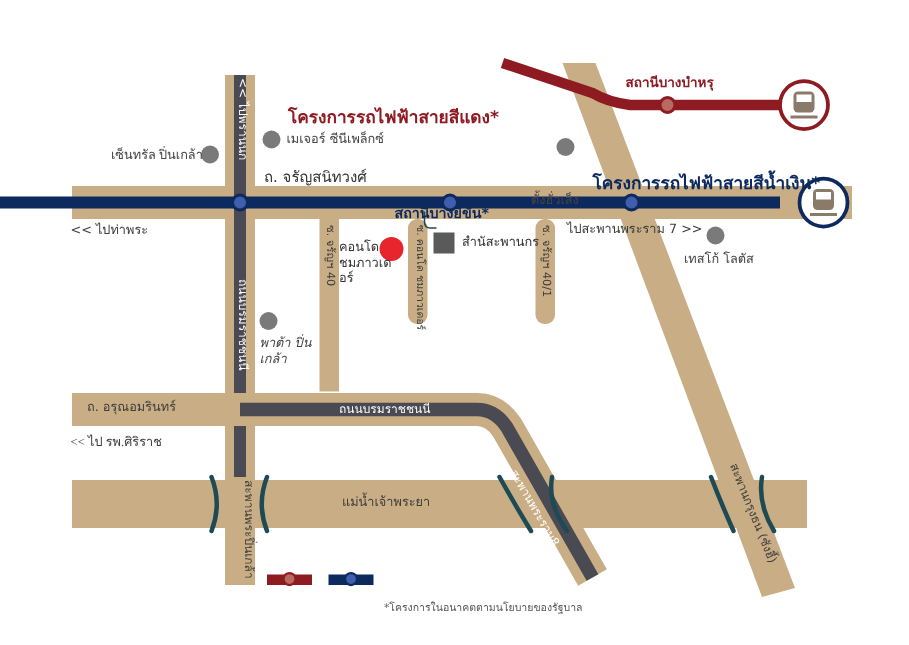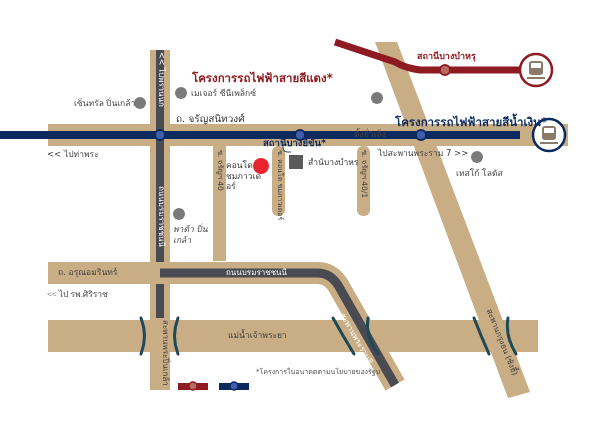--- a/index.html
+++ b/index.html
@@ -114,16 +114,16 @@
   <div class="lbl lbl-road vtext" style="left:492px;top:308px;transform:rotate(68deg);font-size:8px;">สะพานกรุงธน (ซังฮี้)</div>
   <div class="lbl lbl-road" style="left:228px;top:331px;">แม่น้ำเจ้าพระยา</div>
 
   <div class="lbl" style="left:74px;top:99px;font-family:Liberation Serif, serif;">เซ็นทรัล ปิ่นเกล้า</div>
   <div class="lbl" style="left:191px;top:89px;text-align:center;">เมเจอร์ ซีนีเพล็กซ์</div>
   <div class="lbl" style="left:354px;top:109px;margin-top:21px;">ตั้งฮั่วเส็ง</div>
   <div class="lbl" style="left:456px;top:169px;text-align:center;">เทสโก้ โลตัส</div>
   <div class="lbl" style="left:173px;top:224px;width:36px;white-space:normal;line-height:1.25;font-style:italic;">พาต้า ปิ่นเกล้า</div>
 
   <div class="lbl" style="left:226px;top:160px;width:38px;white-space:normal;line-height:1.25;color:#333;">คอนโด ชมภาวเดอร์</div>
-  <div class="lbl" style="left:308px;top:158px;color:#333;">สำนับางบำหร</div>
+  <div class="lbl" style="left:308px;top:158px;color:#333;">สำนัสะพานกร</div>
 
-  <div class="lbl note" style="left:256px;top:369px;text-align:right;">*โครงการในอนาคตตามนโยบายของรัฐบาล</div>
+  <div class="lbl note" style="left:256px;top:402px;text-align:right;">*โครงการในอนาคตตามนโยบายของรัฐบาล</div>
 </div>
 
 </body></html>

